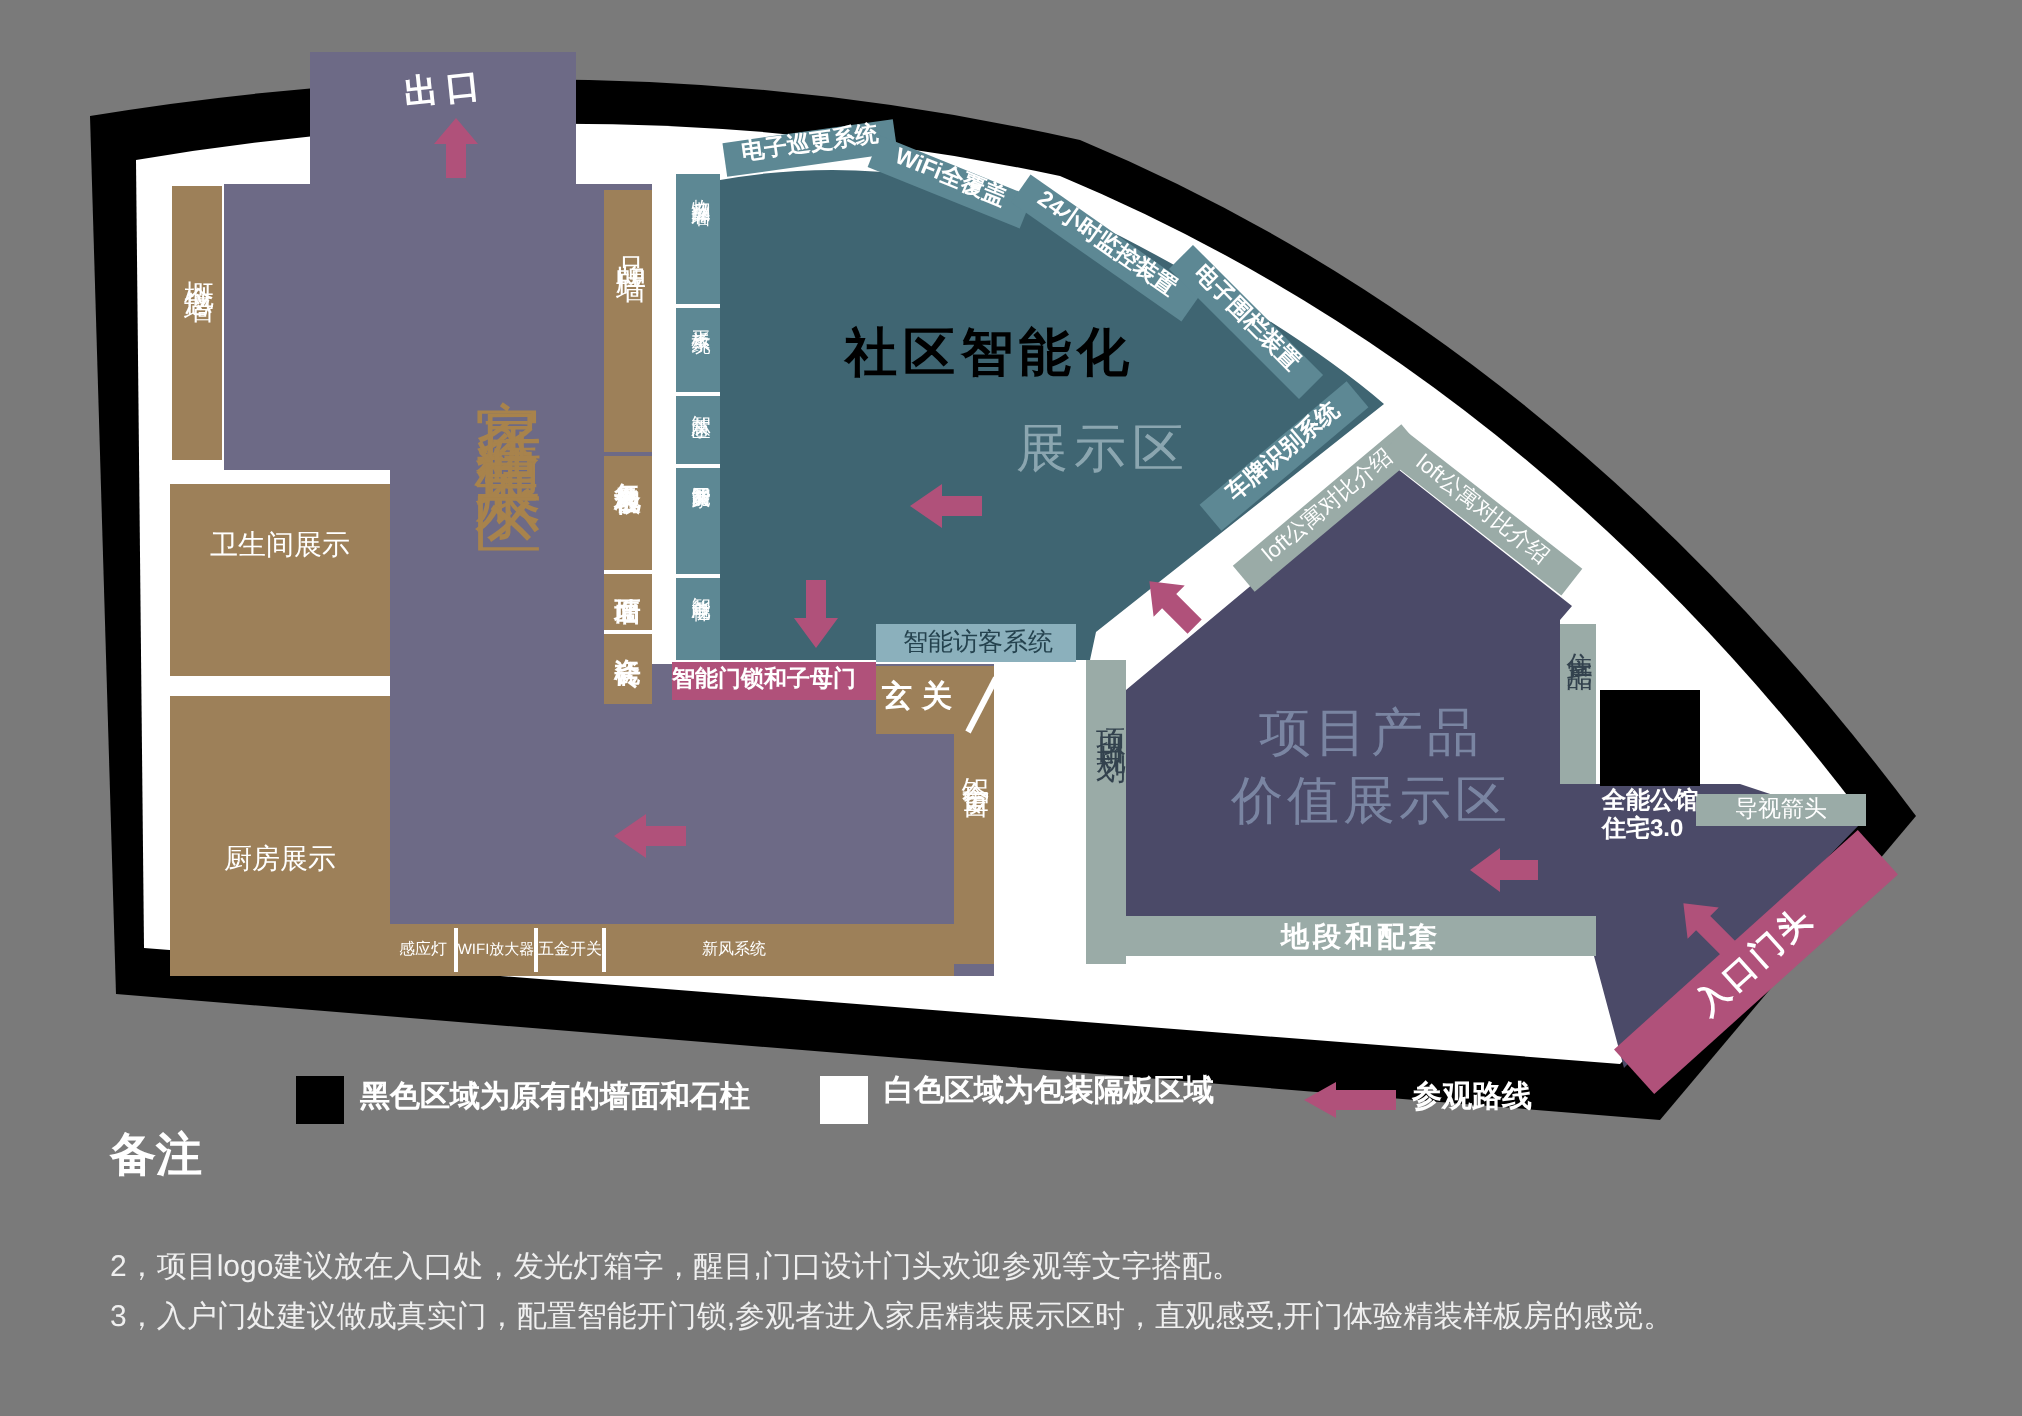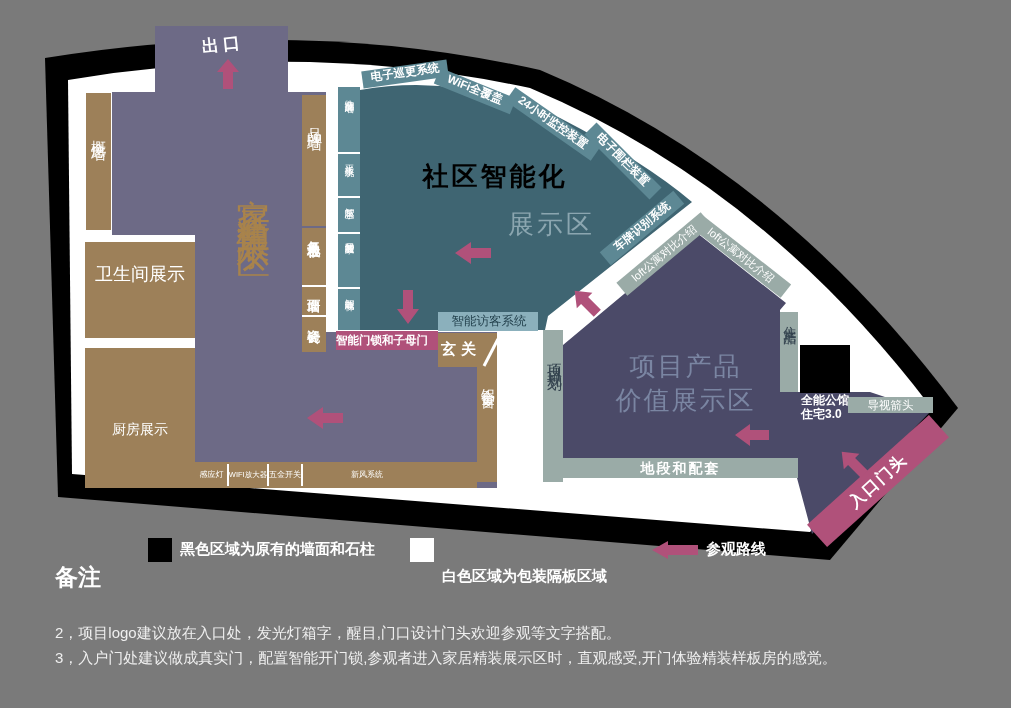--- a/index.html
+++ b/index.html
@@ -88,21 +88,21 @@
 
   <div class="lbl v" style="left:234px;top:172px;font-size:34px;letter-spacing:8px;color:#a8834c;">家居精装展示区</div>
 
   <div class="lbl c" style="left:395px;top:162px;width:200px;font-size:26px;letter-spacing:3px;color:#000000;font-weight:bold;">社区智能化</div>
   <div class="lbl c" style="left:395px;top:210px;width:200px;font-size:26px;letter-spacing:3px;color:#8ba6b0;text-align:right;">展示区</div>
 
   <div class="lbl c" style="left:588px;top:352px;width:195px;font-size:26px;letter-spacing:2px;color:#7a85a2;">项目产品</div>
   <div class="lbl c" style="left:588px;top:386px;width:195px;font-size:26px;letter-spacing:2px;color:#7a85a2;">价值展示区</div>
 
   <div class="lbl v" style="left:90px;top:128px;font-size:15px;letter-spacing:3px;">概念墙</div>
-  <div class="lbl c" style="left:85px;top:265px;width:110px;font-size:18px;">卫生间展示</div>
+  <div class="lbl c" style="left:85px;top:265px;width:110px;font-size:14px;">卫生间展示</div>
   <div class="lbl c" style="left:85px;top:422px;width:110px;font-size:14px;">厨房展示</div>
   <div class="lbl v" style="left:306px;top:116px;font-size:15px;letter-spacing:4px;">品牌墙</div>
   <div class="lbl v b" style="left:306px;top:231px;font-size:13px;letter-spacing:1px;">复合地板</div>
   <div class="lbl v b" style="left:306px;top:289px;font-size:13px;">墙面</div>
   <div class="lbl v b" style="left:306px;top:319px;font-size:13px;">瓷砖</div>
   <div class="lbl b" style="left:441px;top:341px;font-size:15px;letter-spacing:5px;text-align:center;">玄关</div>
   <div class="lbl v" style="left:480px;top:377px;font-size:14px;letter-spacing:2px;">铝合金窗</div>
 
   <div class="lbl v" style="left:344px;top:92px;font-size:9.5px;letter-spacing:1px;">物业品牌墙</div>
   <div class="lbl v" style="left:344px;top:157px;font-size:9.5px;letter-spacing:1px;">平板系统</div>
@@ -130,21 +130,21 @@
   <div class="lbl b c" style="left:336px;top:334px;width:78px;font-size:11.5px;">智能门锁和子母门</div>
 
   <div class="lbl c" style="left:195px;top:471px;width:33px;font-size:8px;">感应灯</div>
   <div class="lbl c" style="left:228px;top:471px;width:40px;font-size:7.5px;">WIFI放大器</div>
   <div class="lbl c" style="left:268px;top:471px;width:34px;font-size:8px;">五金开关</div>
   <div class="lbl c" style="left:302px;top:471px;width:130px;font-size:8px;">新风系统</div>
 
   <div style="position:absolute;left:148px;top:538px;width:24px;height:24px;background:#000;"></div>
   <div class="lbl b" style="left:180px;top:541px;font-size:15px;">黑色区域为原有的墙面和石柱</div>
   <div style="position:absolute;left:410px;top:538px;width:24px;height:24px;background:#fff;"></div>
-  <div class="lbl b" style="left:442px;top:568px;font-size:15px;">白色区域为包装隔板区域</div>
+  <div class="lbl b" style="left:442px;top:538px;font-size:15px;">白色区域为包装隔板区域</div>
   <svg style="position:absolute;left:652px;top:541px;" width="46" height="18" viewBox="0 0 46 18">
     <path d="M46,4 L16,4 L16,0 L0,9 L16,18 L16,14 L46,14 Z" fill="#b0517a"></path>
   </svg>
   <div class="lbl b" style="left:706px;top:541px;font-size:15px;">参观路线</div>
 
   <div class="lbl b" style="left:55px;top:565px;font-size:23px;">备注</div>
   <div class="notes-line" style="left:55px;top:624px;">2，项目logo建议放在入口处，发光灯箱字，醒目,门口设计门头欢迎参观等文字搭配。</div>
   <div class="notes-line" style="left:55px;top:649px;">3，入户门处建议做成真实门，配置智能开门锁,参观者进入家居精装展示区时，直观感受,开门体验精装样板房的感觉。</div>
 
 </div>

